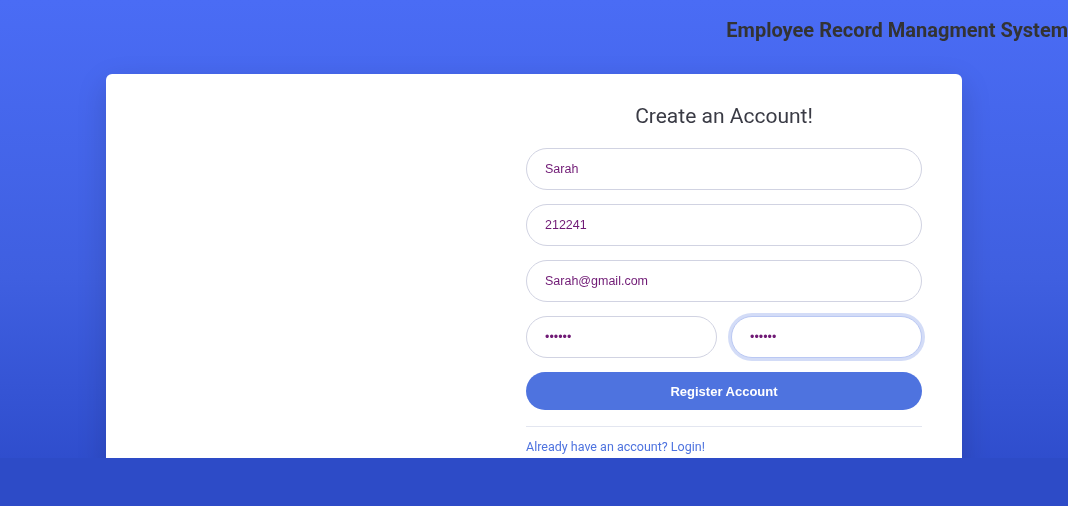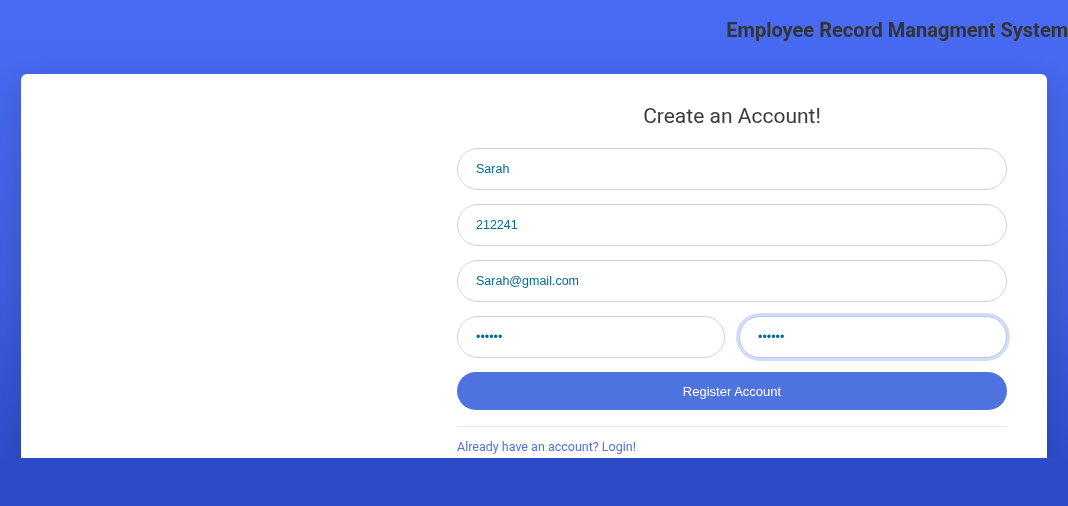--- a/index.html
+++ b/index.html
@@ -16,26 +16,25 @@
     text-align: right;
     font-size: 20px;
     font-weight: 700;
     color: #333;
     padding-top: 18px;
     padding-bottom: 4px;
   }
   .card {
     background: #fff;
     margin: 28px auto 0 auto;
-    width: 1026px;
+    width: 856px;
     height: 400px;
     border-radius: 6px;
     box-shadow: 0 10px 30px rgba(0,0,0,0.15);
     display: flex;
-    gap: 16px;
   }
   .card-left {
     width: 380px;
   }
   .card-right {
     flex: 1;
     padding: 30px 40px 20px 40px;
   }
   .form-title {
     text-align: center;
@@ -52,39 +51,39 @@
   .form-row .input {
     flex: 1;
   }
   .input {
     width: 100%;
     border: 1px solid #d1d3e2;
     border-radius: 22px;
     height: 42px;
     padding: 0 18px;
     font-size: 12.5px;
-    color: #0369a1;
+    color: #701a75;
     background: #fff;
     outline: none;
     margin-bottom: 14px;
   }
   .form-row .input { margin-bottom: 0; }
   .input.focused {
     border-color: #bac8f3;
     box-shadow: 0 0 0 3px rgba(78,115,223,0.25);
   }
   .input::placeholder { color: #858796; }
   .submit-btn {
     display: block;
     width: 100%;
     border: none;
     background: #4e73df;
     color: #fff;
     font-size: 13px;
-    font-weight: 400;
+    font-weight: 700;
     height: 38px;
     border-radius: 22px;
     cursor: pointer;
     margin-top: 2px;
   }
   .divider {
     border: none;
     border-top: 1px solid #e3e6f0;
     margin: 16px 0 12px 0;
   }

